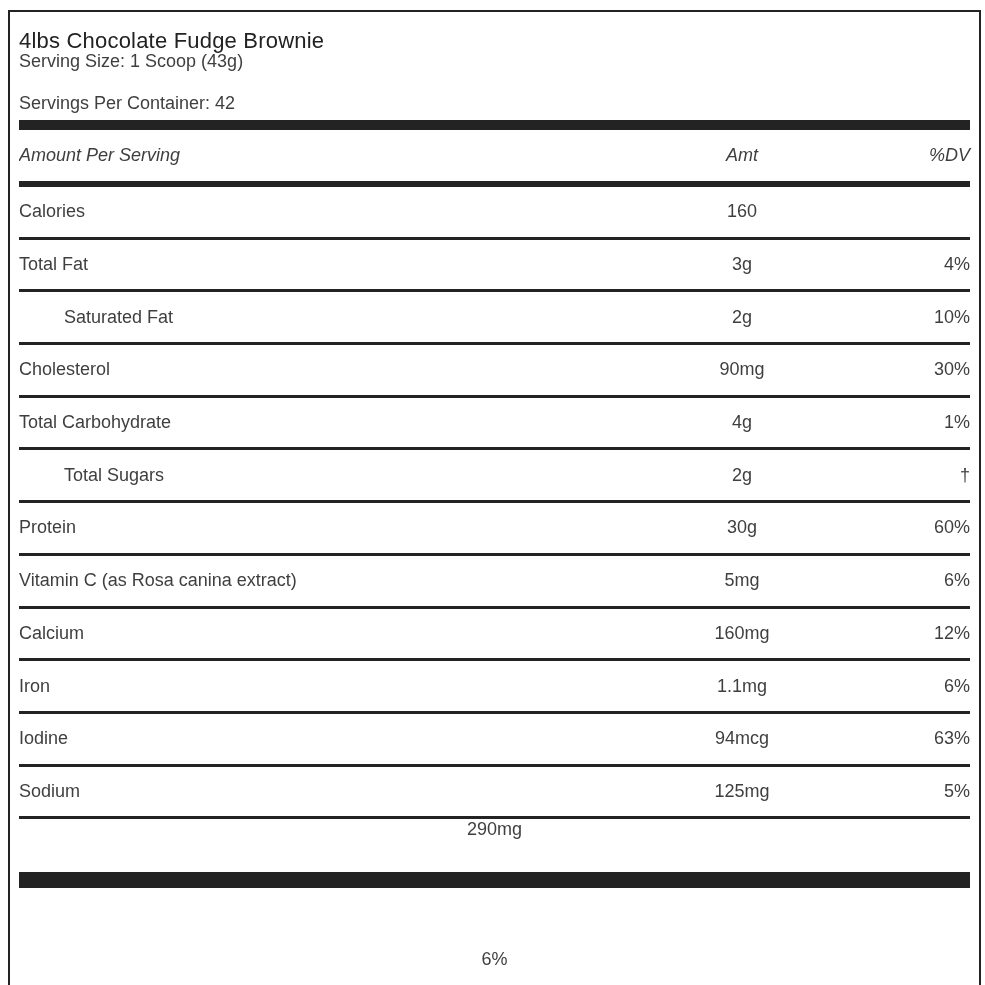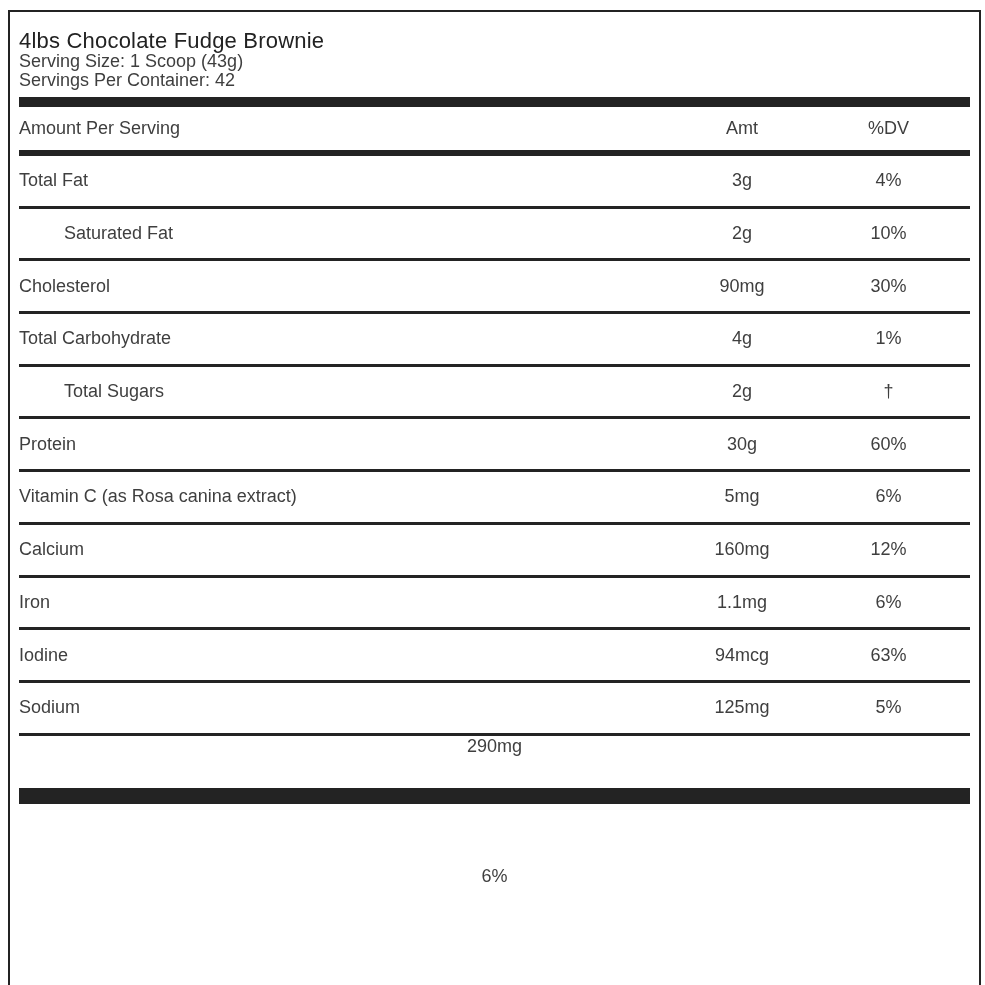--- a/index.html
+++ b/index.html
@@ -31,58 +31,59 @@
     font-weight:normal;
     color:var(--heading);
     letter-spacing:0.2px;
   }
   .sub-line{
     font-size:18px;
     line-height:18px;
     color:var(--text);
   }
   .sub-line.first{ }
-  .sub-line.second{ margin-top:1px; }
+  .sub-line.second{ margin-top:24px; }
   .bar{
     width:100%;
     background:var(--rule);
   }
   .bar.thick-top{ height:10px; margin-top:8px; }
   .bar.thick-bottom{ height:16px; }
   .row{
     display:flex;
     align-items:center;
     width:100%;
     font-size:18px;
     color:var(--text);
   }
   .header-row{
-    height:49px;
+    height:57px;
     border-bottom:6px solid var(--rule);
+    font-style:italic;
   }
   .data-row{
     height:52.7px;
     border-bottom:3px solid var(--rule);
   }
   .data-row.last{ border-bottom:none;flex-direction:column; }
   .col-name{
     flex:1 1 auto;
     text-align:left;
     white-space:nowrap;
     overflow:hidden;
   }
   .col-name.indent{ padding-left:45px; }
   .col-amt{
     flex:0 0 130px;
     text-align:center;
     white-space:nowrap;
   }
   .col-dv{
     flex:0 0 163px;
-    text-align:center;
+    text-align:right;
     white-space:nowrap;
   }
 </style>
 </head>
 <body>
 
 <div class="panel">
 
   <h1 class="product-title">4lbs Chocolate Fudge Brownie</h1>
 
@@ -92,20 +93,25 @@
 
   <div class="bar thick-top"></div>
 
   <div class="row header-row">
     <div class="col-name">Amount Per Serving</div>
     <div class="col-amt">Amt</div>
     <div class="col-dv">%DV</div>
   </div>
 
   <div id="rows">
+  <div class="row data-row">
+    <div class="col-name">Calories</div>
+    <div class="col-amt">160</div>
+    <div class="col-dv"></div>
+  </div>
 
   <div class="row data-row">
     <div class="col-name">Total Fat</div>
     <div class="col-amt">3g</div>
     <div class="col-dv">4%</div>
   </div>
 
   <div class="row data-row">
     <div class="col-name indent">Saturated Fat</div>
     <div class="col-amt">2g</div>

